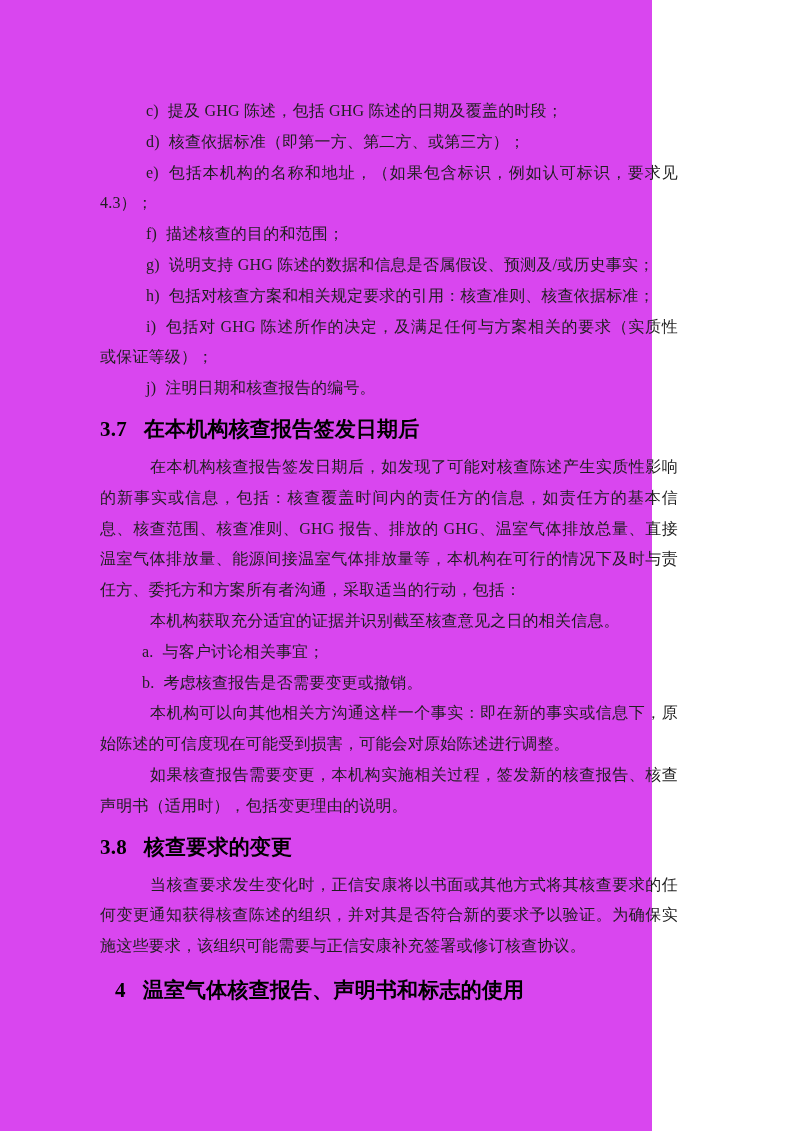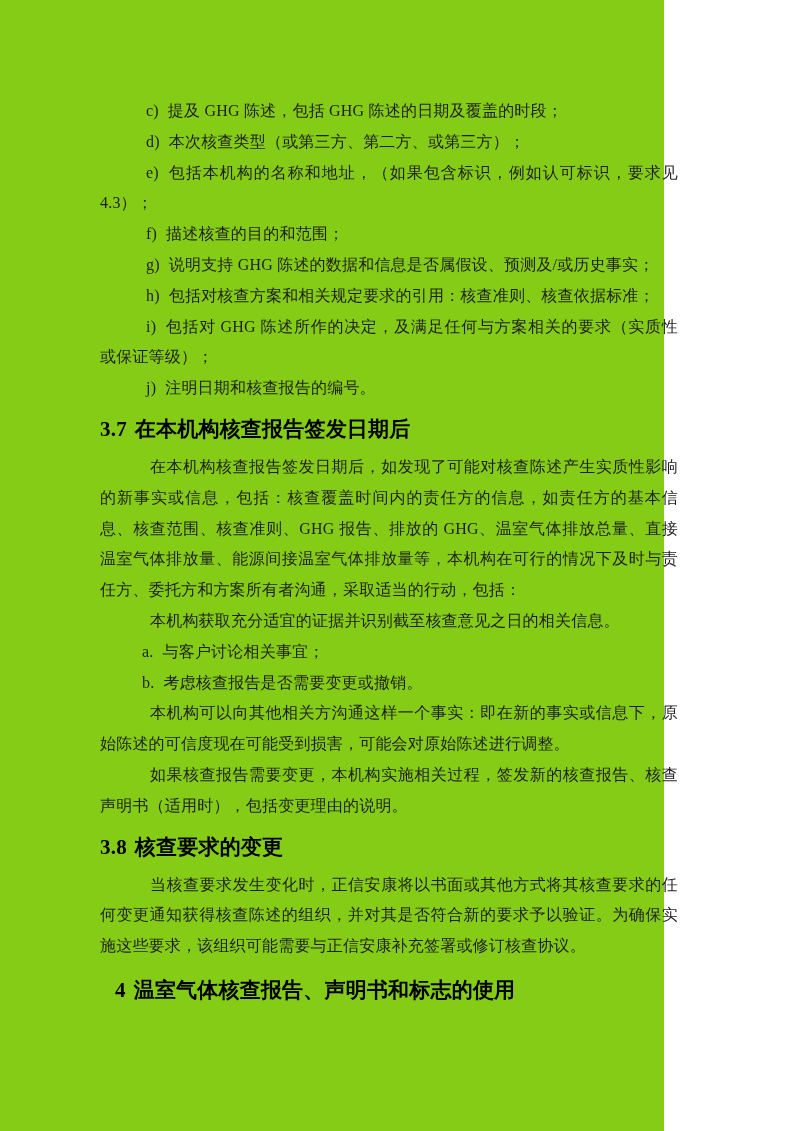--- a/index.html
+++ b/index.html
@@ -12,22 +12,21 @@
     height: 1131px;
     position: relative;
     overflow: hidden;
     font-family: "Liberation Serif", "DejaVu Serif", serif;
   }
   .page {
     position: absolute;
     left: 0; top: 0;
     width: 652px;
     height: 1131px;
-    background: #84cc16;
-    padding-left: 12px;
+    background: #d946ef;
   }
   .content {
     position: absolute;
     left: 100px;
     top: 96px;
     width: 578px;
   }
   .blk {
     margin: 0;
     font-size: 16px;
@@ -46,35 +45,35 @@
   .heading {
     margin: 9px 0 7px 0;
     font-size: 21px;
     font-weight: bold;
     line-height: 32px;
     color: #000000;
     text-align: left;
     text-indent: 0;
     letter-spacing: 0.2px;
   }
-  .heading .h-num { margin-right: 8px; }
+  .heading .h-num { margin-right: 17px; }
   .heading-chapter {
     margin-top: 12px;
     padding-left: 15px;
   }
 </style>
 </head>
 <body>
 
 <div class="page">
   <div class="content">
 
     <p class="blk li-letter"><span class="lbl">c)</span><span>提及 GHG 陈述，包括 GHG 陈述的日期及覆盖的时段；</span></p>
 
-    <p class="blk li-letter"><span class="lbl">d)</span><span>本次核查类型（或第三方、第二方、或第三方）；</span></p>
+    <p class="blk li-letter"><span class="lbl">d)</span><span>核查依据标准（即第一方、第二方、或第三方）；</span></p>
 
     <p class="blk li-letter"><span class="lbl">e)</span><span>包括本机构的名称和地址，（如果包含标识，例如认可标识，要求见 4.3）；</span></p>
 
     <p class="blk li-letter"><span class="lbl">f)</span><span>描述核查的目的和范围；</span></p>
 
     <p class="blk li-letter"><span class="lbl">g)</span><span>说明支持 GHG 陈述的数据和信息是否属假设、预测及/或历史事实；</span></p>
 
     <p class="blk li-letter"><span class="lbl">h)</span><span>包括对核查方案和相关规定要求的引用：核查准则、核查依据标准；</span></p>
 
     <p class="blk li-letter"><span class="lbl">i)</span><span>包括对 GHG 陈述所作的决定，及满足任何与方案相关的要求（实质性或保证等级）；</span></p>

